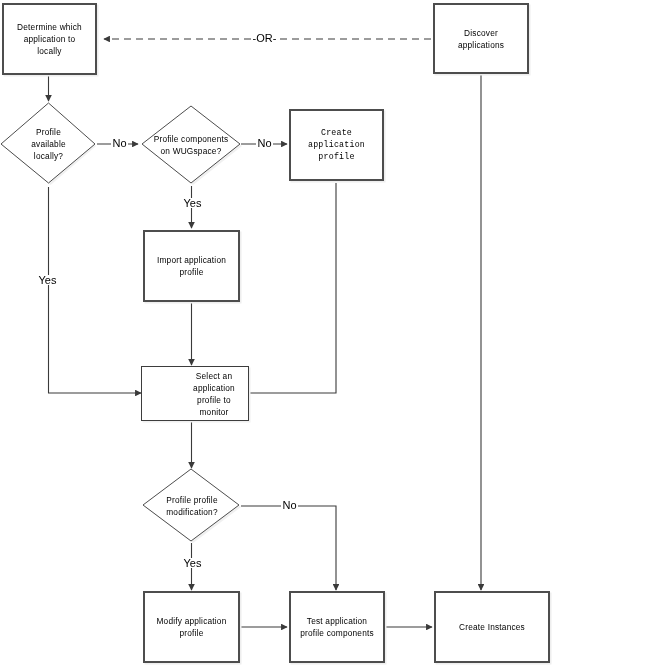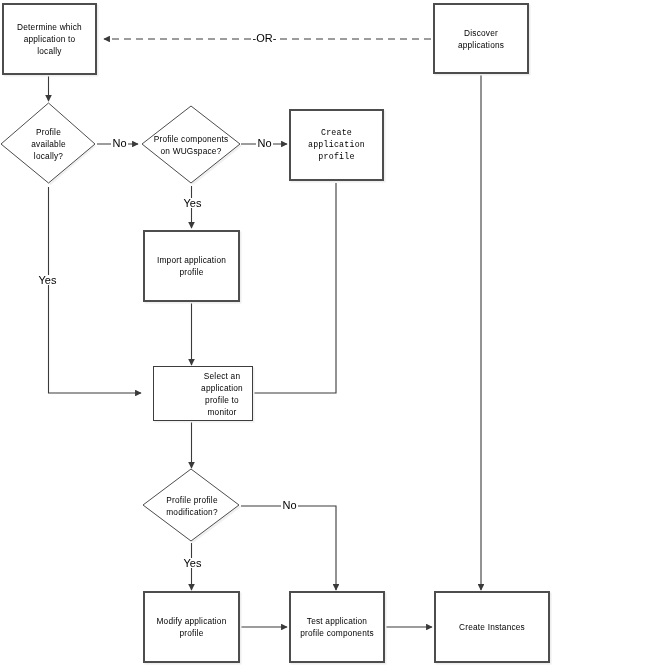--- a/index.html
+++ b/index.html
@@ -173,21 +173,21 @@
   <div class="node proc" style="left:289px; top:109px; width:95px; height:72px;font-family:Liberation Mono, monospace;">
     <span class="label">Create application
 profile</span>
   </div>
 
   <div class="node proc" style="left:143px; top:230px; width:97px; height:72px;">
     <span class="label">Import application
 profile</span>
   </div>
 
-  <div class="node proc-thin" style="left:153px; top:366px; width:100px; height:55px;padding-left:38px;">
+  <div class="node proc-thin" style="left:141px; top:366px; width:108px; height:55px;padding-left:38px;">
     <span class="label">Select an application
 profile to monitor</span>
   </div>
 
   <div class="node decision" style="left:142px; top:468px; width:100px; height:76px;">
     <svg class="diamond-svg" width="100" height="76" viewBox="0 0 100 76" xmlns="http://www.w3.org/2000/svg">
       <polygon points="51,3 99,39 51,75 3,39" fill="#f0f0f0" stroke="none"></polygon>
       <polygon points="49,1 97,37 49,73 1,37" fill="#ffffff" stroke="#4d4d4d" stroke-width="1"></polygon>
     </svg>
     <span class="label">Profile profile

